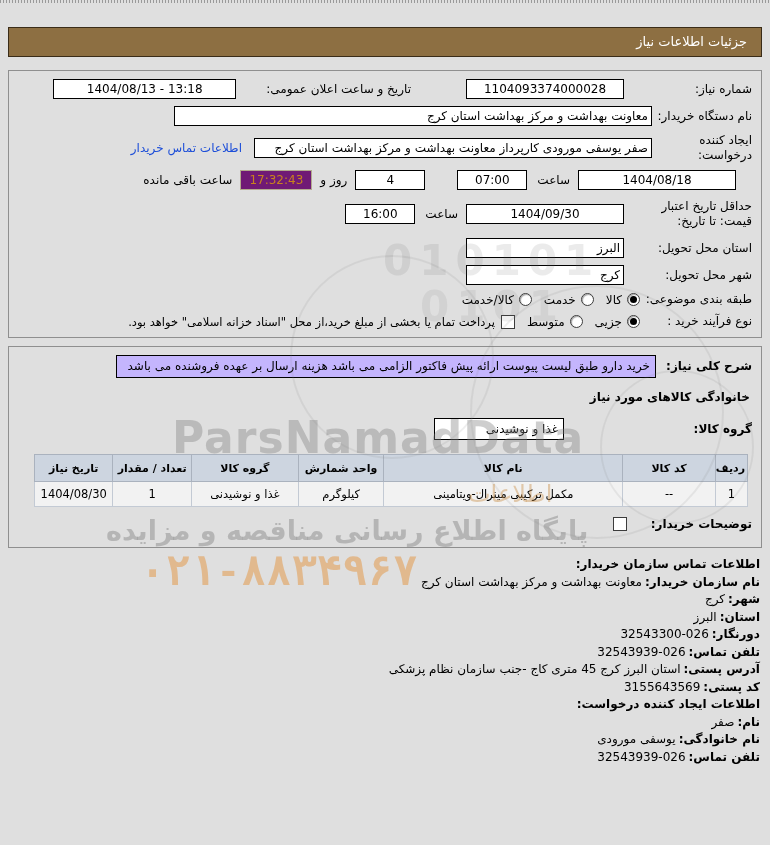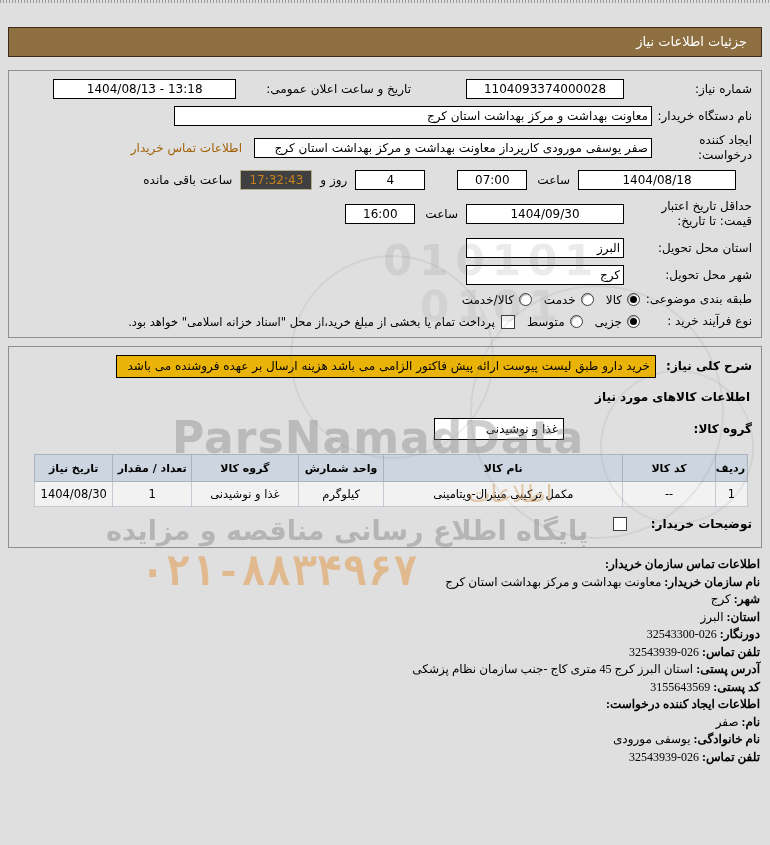--- a/index.html
+++ b/index.html
@@ -27,59 +27,59 @@
   .flabel{flex:0 0 100px;line-height:1.25;}
   .flabel-wide{flex:0 0 112px;line-height:1.25;}
   .bold{font-weight:bold;}
   .ibox{
     border:1px solid #000;background:#fff;height:18px;line-height:18px;
     padding:0 3px;text-align:center;overflow:hidden;white-space:nowrap;
     box-sizing:content-box;
   }
   .tright{text-align:right;}
   .num{direction:ltr;unicode-bidi:isolate;text-align:center;}
-  .link{color:#a16207;cursor:pointer;}
+  .link{color:#1d4ed8;cursor:pointer;}
   .cdown{
     width:70px;height:18px;line-height:18px;text-align:center;
-    border:1px solid #b3ab8e;background:#404040;color:#c8821e;
+    border:1px solid #b3ab8e;background:#701a75;color:#c8821e;
   }
   .radio{
     width:11px;height:11px;border:1px solid #3c3c3c;border-radius:50%;
     background:#fff;display:inline-block;position:relative;vertical-align:-2px;
     box-shadow:inset 1px 1px 1px rgba(0,0,0,.35);
   }
   .radio.sel::after{content:"";position:absolute;inset:2px;background:#000;border-radius:50%;}
   .opt{display:inline-flex;align-items:center;gap:5px;margin-left:12px;}
   .cbox{
     width:12px;height:12px;border:1px solid #3c3c3c;background:#fff;
     display:inline-block;vertical-align:-2px;
   }
   .descbox{
-    border:1px solid #000;background:#eab308;width:528px;line-height:17px;
+    border:1px solid #000;background:#c4b5fd;width:528px;line-height:17px;
     padding:2px 5px;text-align:right;overflow:hidden;white-space:nowrap;
   }
   .groupbox{
     border:1px solid #000;background:#fff;width:118px;height:20px;line-height:20px;
     padding:0 5px;text-align:right;margin-right:100px;
   }
   .section-heading{margin:12px 2px 0 0;font-weight:bold;}
   table.goods{
     border-collapse:collapse;margin:14px 4px 0 2px;width:714px;table-layout:fixed;
     border:1px solid #99a3af;
   }
   table.goods th{
     background:#cdd5e0;border:1px solid #aab2be;font-size:11px;font-weight:bold;
     height:26px;padding:0 2px;overflow:hidden;white-space:nowrap;
   }
   table.goods td{
     background:#f2f2f2;border:1px solid #c3cad4;font-size:11.5px;text-align:center;
     height:24px;padding:0 2px;overflow:hidden;white-space:nowrap;
   }
   .notes-row{display:flex;align-items:center;margin-top:10px;gap:24px;}
-  .info-block{position:absolute;top:556px;right:10px;left:14px;line-height:17.5px;font-family:Liberation Serif, serif;}
+  .info-block{position:absolute;top:556px;right:10px;left:14px;line-height:17.5px;}
   .iline .ilabel{font-weight:bold;margin-left:3px;}
   
   .wm-layer{position:absolute;inset:0;pointer-events:none;z-index:6;direction:ltr;}
   .wm{position:absolute;white-space:nowrap;}
   .wm-binary{left:383px;top:236px;font-size:42px;font-weight:bold;color:rgba(100,100,100,0.13);letter-spacing:7px;}
   .wm-binary2{left:420px;top:282px;font-size:42px;font-weight:bold;color:rgba(100,100,100,0.10);letter-spacing:7px;}
   .wm-circle{border:2px solid rgba(120,120,120,0.12);border-radius:50%;position:absolute;}
   .wm-brand{left:172px;top:412px;font-size:44px;font-weight:bold;color:rgba(125,125,125,0.38);letter-spacing:1px;}
   .wm-callig{left:468px;top:480px;font-size:24px;color:rgba(200,140,70,0.42);direction:rtl;}
   .wm-slogan{left:106px;top:515px;font-size:27px;font-weight:bold;color:rgba(135,135,135,0.48);direction:rtl;}
@@ -171,21 +171,21 @@
 
 </div>
 
 <div class="panel" id="panel2">
 
   <div class="frow" style="margin-bottom:0">
     <div class="flabel bold" style="flex:0 0 96px">شرح کلی نیاز:</div>
     <div class="descbox">خرید دارو طبق لیست پیوست ارائه پیش فاکتور الزامی می باشد هزینه ارسال بر عهده فروشنده می باشد</div>
   </div>
 
-  <div class="section-heading">اطلاعات کالاهای مورد نیاز</div>
+  <div class="section-heading">خانوادگی کالاهای مورد نیاز</div>
 
   <div class="frow" style="margin-top:14px;margin-bottom:0">
     <div class="flabel bold" style="flex:0 0 88px">گروه کالا:</div>
     <div class="groupbox">غذا و نوشیدنی</div>
   </div>
 
   <table class="goods">
     <colgroup>
       <col style="width:4.5%">
         <col style="width:13%">

